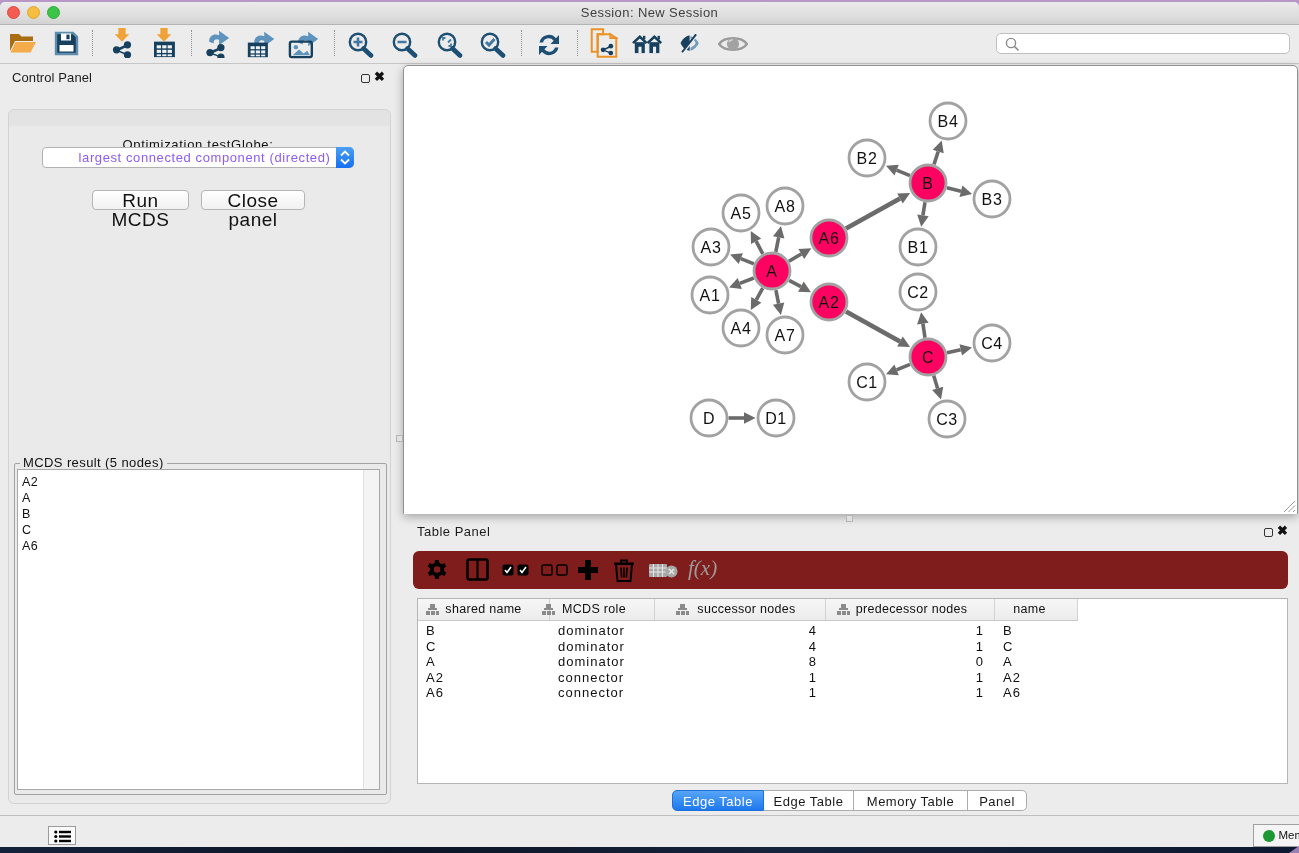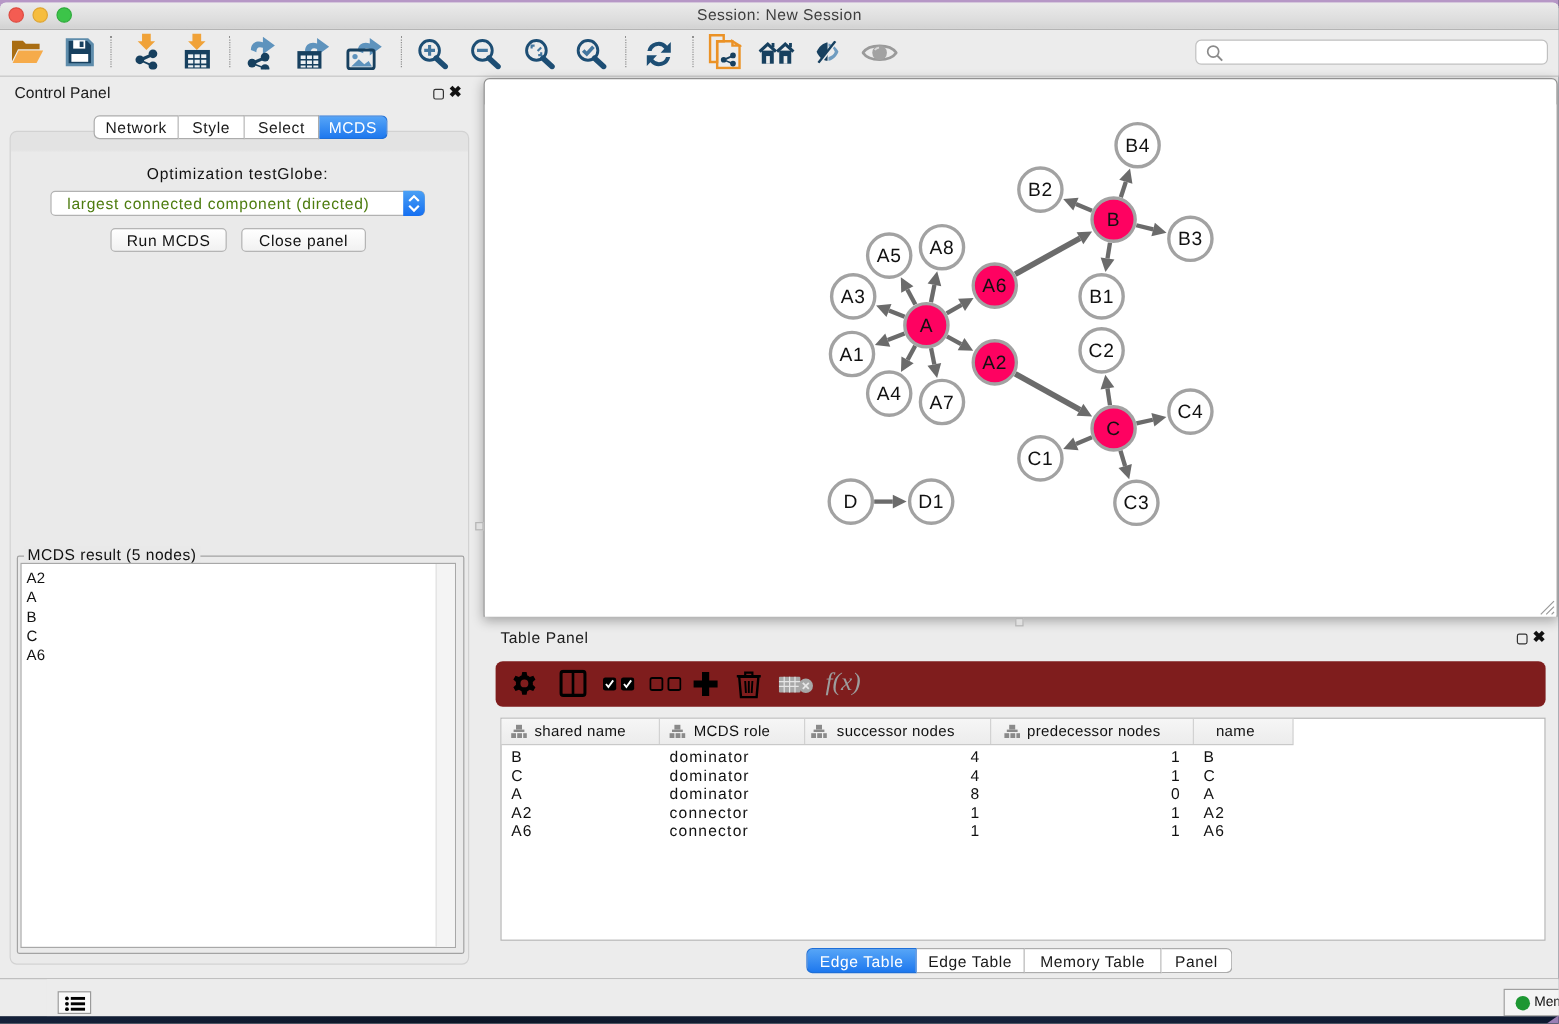--- a/index.html
+++ b/index.html
@@ -35,28 +35,28 @@
 #cp-body { position:absolute; left:8px; top:46px; width:383px; height:695px;
   background:linear-gradient(#e3e3e3 0px,#e3e3e3 15px,#eaeaea 17px,#eaeaea);
   border:1px solid #d2d2d2; border-radius:6px; }
 #cp-tabs { position:absolute; left:78px; top:33px; height:20px; display:flex; }
 .tab { height:20px; line-height:20px; background:#fff; font-size:13px; letter-spacing:0.5px;
   color:#1a1a1a; border:1px solid #acacac; border-left:none; text-align:center; }
 .t-first { border-left:1px solid #acacac; border-radius:5px 0 0 5px; }
 .t-last { border-radius:0 5px 5px 0; }
 .t-sel { background:linear-gradient(#56a5f7,#1e78ee); color:#fff; border-color:#1e6fd8; }
 #opt-label { position:absolute; left:0px; top:74px; width:396px; text-align:center; font-size:13px; letter-spacing:0.7px; color:#111; }
-#dropdown { position:absolute; left:42px; top:96px; width:312px; height:21px; background:#fff;
-  border:1px solid #b2b2b2; border-radius:4px; font-size:13px; letter-spacing:0.6px; color:#4d7c0f;
-  line-height:19px; padding-left:13px; }
+#dropdown { position:absolute; left:42px; top:84px; width:312px; height:21px; background:#fff;
+  border:1px solid #b2b2b2; border-radius:4px; font-size:13px; letter-spacing:0.6px; color:#8b5cf6;
+  line-height:19px; padding-left:13px;text-align:center; }
 #dd-btn { position:absolute; right:-1px; top:-1px; width:18px; height:21px; border-radius:0 5px 5px 0;
   background:linear-gradient(#4aa0f5,#156ff1); }
 .btn { position:absolute; top:127px; height:20px; line-height:19px; text-align:center;
   background:linear-gradient(#ffffff,#f1f1f1); border:1px solid #b5b5b5; border-radius:4px;
-  font-size:13px; letter-spacing:0.5px; color:#111; }
+  font-size:19px; letter-spacing:0.5px; color:#111; }
 #fieldset { position:absolute; left:14px; top:400px; width:373px; height:332px;
   border:1px solid #a3a3a3; border-radius:2px; }
 #fs-label { position:absolute; left:20px; top:392px; font-size:13px; letter-spacing:0.4px; color:#111;
   background:#e9e9e9; padding:0 3px; }
 #fs-list { position:absolute; left:17px; top:406px; width:363px; height:321px; background:#fff;
   border:1px solid #a8a8a8; font-size:12.5px; letter-spacing:0.3px; color:#111; line-height:16px; padding:4px 0 0 4px; }
 #fs-scroll { position:absolute; left:363px; top:407px; width:16px; height:319px;
   background:#f4f4f4; border-left:1px solid #e2e2e2; }
 #netwin { position:absolute; left:403px; top:63px; width:895px; height:449px;
   border:1px solid #919191; border-radius:5px 5px 0 0; box-shadow:0 3px 10px rgba(0,0,0,0.3);
@@ -258,26 +258,20 @@
     <path d="M9.5 9.5 L13.5 13.5" stroke="#8a8a8a" stroke-width="1.6"></path>
         </svg>
       </div>
   </div>
   <div id="mainline"></div>
   <div id="cpanel">
     <div id="cp-title">Control Panel</div>
     <div class="winbtn" style="left:361px;top:11px"></div>
     <div class="winx" style="left:374px;top:6px">✖</div>
     <div id="cp-body"></div>
-    <div id="cp-tabs">
-      <div class="tab t-first" style="width:71px">Network</div>
-        <div class="tab" style="width:55px">Style</div>
-        <div class="tab" style="width:62px">Select</div>
-        <div class="tab t-sel t-last" style="width:57px">MCDS</div>
-    </div>
     <div id="opt-label">Optimization testGlobe:</div>
     <div id="dropdown">largest connected component (directed)
       <div id="dd-btn">
           <svg width="12" height="15" viewBox="0 0 12 15" style="position:absolute;left:3px;top:3px">
         <path d="M2 5.5 L6 1.5 L10 5.5" fill="none" stroke="#fff" stroke-width="1.8"></path>
         <path d="M2 9.5 L6 13.5 L10 9.5" fill="none" stroke="#fff" stroke-width="1.8"></path>
           </svg>
         </div>
     </div>
     <div class="btn" style="left:92px;width:97px">Run MCDS</div>
@@ -423,21 +417,21 @@
             </g>
         <circle cx="22.5" cy="8.5" r="6"></circle>
             <path d="M20 6 L25 11 M25 6 L20 11" stroke="#e6e6e6" stroke-width="1.5"></path>
           </g>
       </svg>
       <div id="fx">f(x)</div>
     </div>
     <div id="tp-table">
       <div id="th">
         <div class="thc" style="left:0;width:132px"><span class="hicon"></span>shared name</div>
-        <div class="thc" style="left:132px;width:121px"><span class="hicon"></span>MCDS role</div>
+        <div class="thc" style="left:116px;width:121px"><span class="hicon"></span>MCDS role</div>
         <div class="thc" style="left:250px;width:158px"><span class="hicon"></span>successor nodes</div>
         <div class="thc" style="left:411px;width:166px"><span class="hicon"></span>predecessor nodes</div>
         <div class="thc" style="left:577px;width:83px;padding-right:13px">name</div>
       </div>
       <div class="tr" style="top:24px">
           <span style="left:8px">B</span>
           <span style="left:140px">dominator</span>
           <span class="num" style="left:253px;width:146px">4</span>
           <span class="num" style="left:411px;width:155px">1</span>
           <span style="left:585px">B</span>

